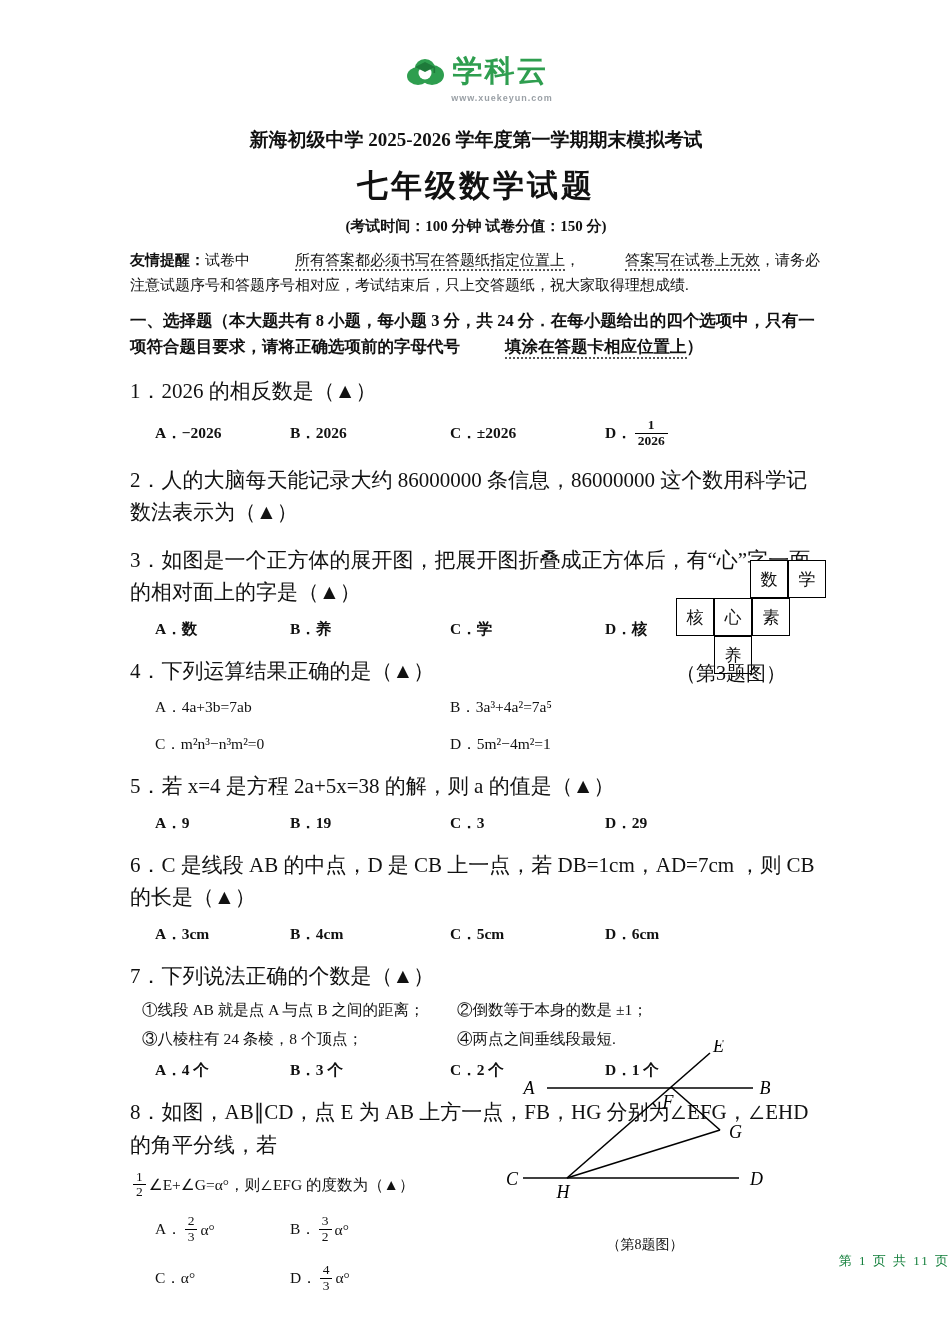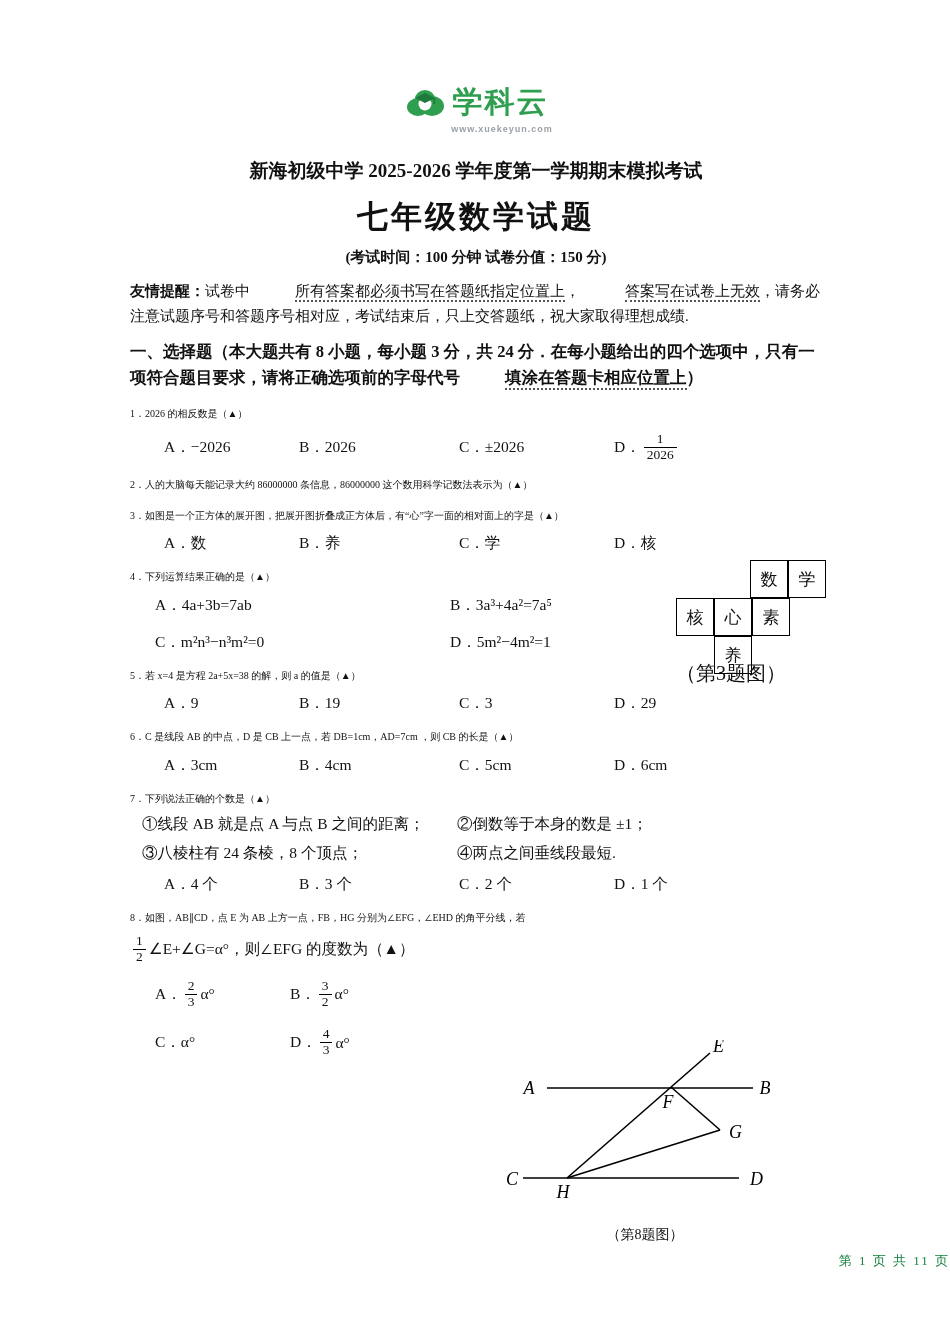--- a/index.html
+++ b/index.html
@@ -5,57 +5,57 @@
   * { margin:0; padding:0; box-sizing:border-box; }
   html,body { background:#ffffff; }
   body {
     width:950px; height:1344px;
     font-family:"Liberation Serif", serif;
     color:#111;
   }
   .page {
     position:relative;
     width:950px; height:1344px;
-    padding:82px 128px 0 130px;
+    padding:51px 128px 0 130px;
     overflow:hidden;
     background:#fff;
   }
   
   .logo-block { text-align:center; margin-bottom:24px; }
   .logo-row { display:flex; align-items:center; justify-content:center; gap:7px; }
   .logo-text { font-size:30px; font-weight:bold; color:#2e9e4f; font-family:"Liberation Sans", sans-serif; letter-spacing:2px; }
   .logo-url { font-size:9px; color:#9aa0a6; letter-spacing:1px; margin-top:1px; padding-left:52px; font-family:"Liberation Sans", sans-serif;font-weight:bold; }
   
   .title1 { font-size:19px; text-align:center; font-weight:bold; margin:4px 0 12px; }
   .title2 { font-size:31px; text-align:center; font-weight:bold; letter-spacing:3px; margin:0 0 10px; }
   .title3 { font-size:15px; text-align:center; font-weight:bold; margin:0 0 12px; }
   
   .notice { font-size:15px; line-height:1.65; margin-bottom:10px; }
   .notice b { font-weight:bold; }
   .emph { border-bottom:2px dotted #555; padding-bottom:1px;margin-left:45px; }
   .section-heading { font-size:16.5px; font-weight:bold; line-height:1.6; margin:4px 0 6px; }
   
-  .stem { font-size:10px; line-height:1.55; margin-top:15px; }
+  .stem { font-size:21px; line-height:1.55; margin-top:15px; }
   .stem-cont { font-size:15.5px; line-height:1.55; margin-top:8px; display:flex; align-items:center; }
-  .opts { display:grid; grid-template-columns:135px 160px 155px 1fr; margin:10px 0 2px 34px; font-size:15.5px; align-items:center; }
+  .opts { display:grid; grid-template-columns:135px 160px 155px 1fr; margin:10px 0 2px 25px; font-size:15.5px; align-items:center;font-weight:bold; }
   .opts2 { display:grid; grid-template-columns:295px 1fr; row-gap:16px; margin:10px 0 2px 25px; font-size:15.5px; align-items:center; }
   .optsq8 { display:grid; grid-template-columns:135px 1fr; row-gap:18px; margin:14px 0 2px 25px; font-size:15.5px; width:330px; align-items:center; }
   .items7 { display:grid; grid-template-columns:315px 1fr; margin:8px 0 2px 12px; font-size:15.5px; row-gap:8px; }
   .opt { display:inline-flex; align-items:center; }
   
   .frac { display:inline-flex; flex-direction:column; text-align:center; vertical-align:middle; line-height:1.1; font-size:13.5px; margin:0 3px; }
   .frac .fnum { border-bottom:1px solid #000; padding:0 3px; }
   .frac .fden { padding:0 3px; }
   
   .fig3 { position:absolute; left:676px; top:560px; width:156px; height:120px; }
   .cell { position:absolute; width:38px; height:38px; border:1.6px solid #000; display:flex; align-items:center; justify-content:center; font-size:17px; background:#fff; }
   .fig3-caption { position:absolute; left:676px; top:660px; font-size:20px; }
   
   .fig8 { position:absolute; left:505px; top:1040px; width:280px; text-align:center; }
-  .fig8-caption { font-size:14px; margin-top:10px; }
+  .fig8-caption { font-size:14px; margin-top:20px; }
   
   .footer { position:absolute; left:0; right:0; top:1252px; text-align:right; font-size:13px; color:#15803d; letter-spacing:2px; }
 </style>
 </head>
 <body>
 
 <div class="page">
 
   <div class="logo-block">
     <div class="logo-row">

